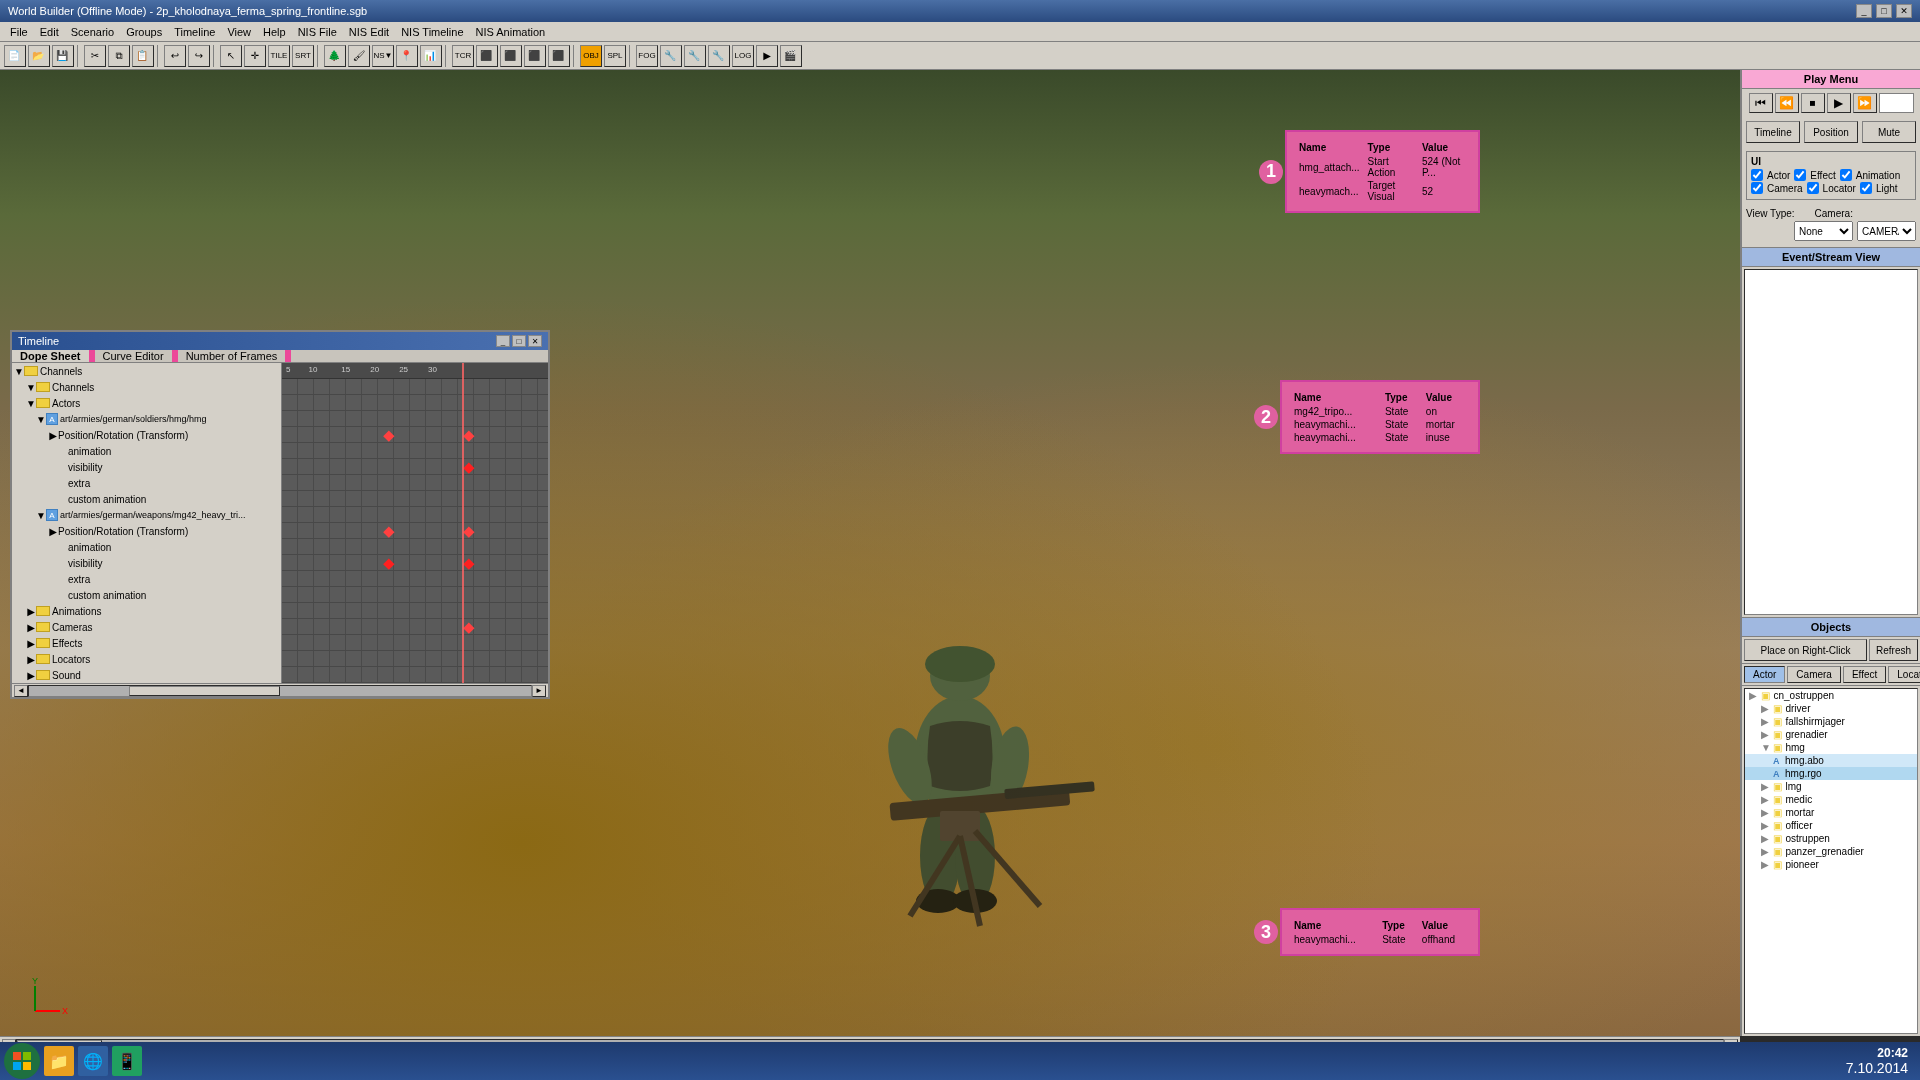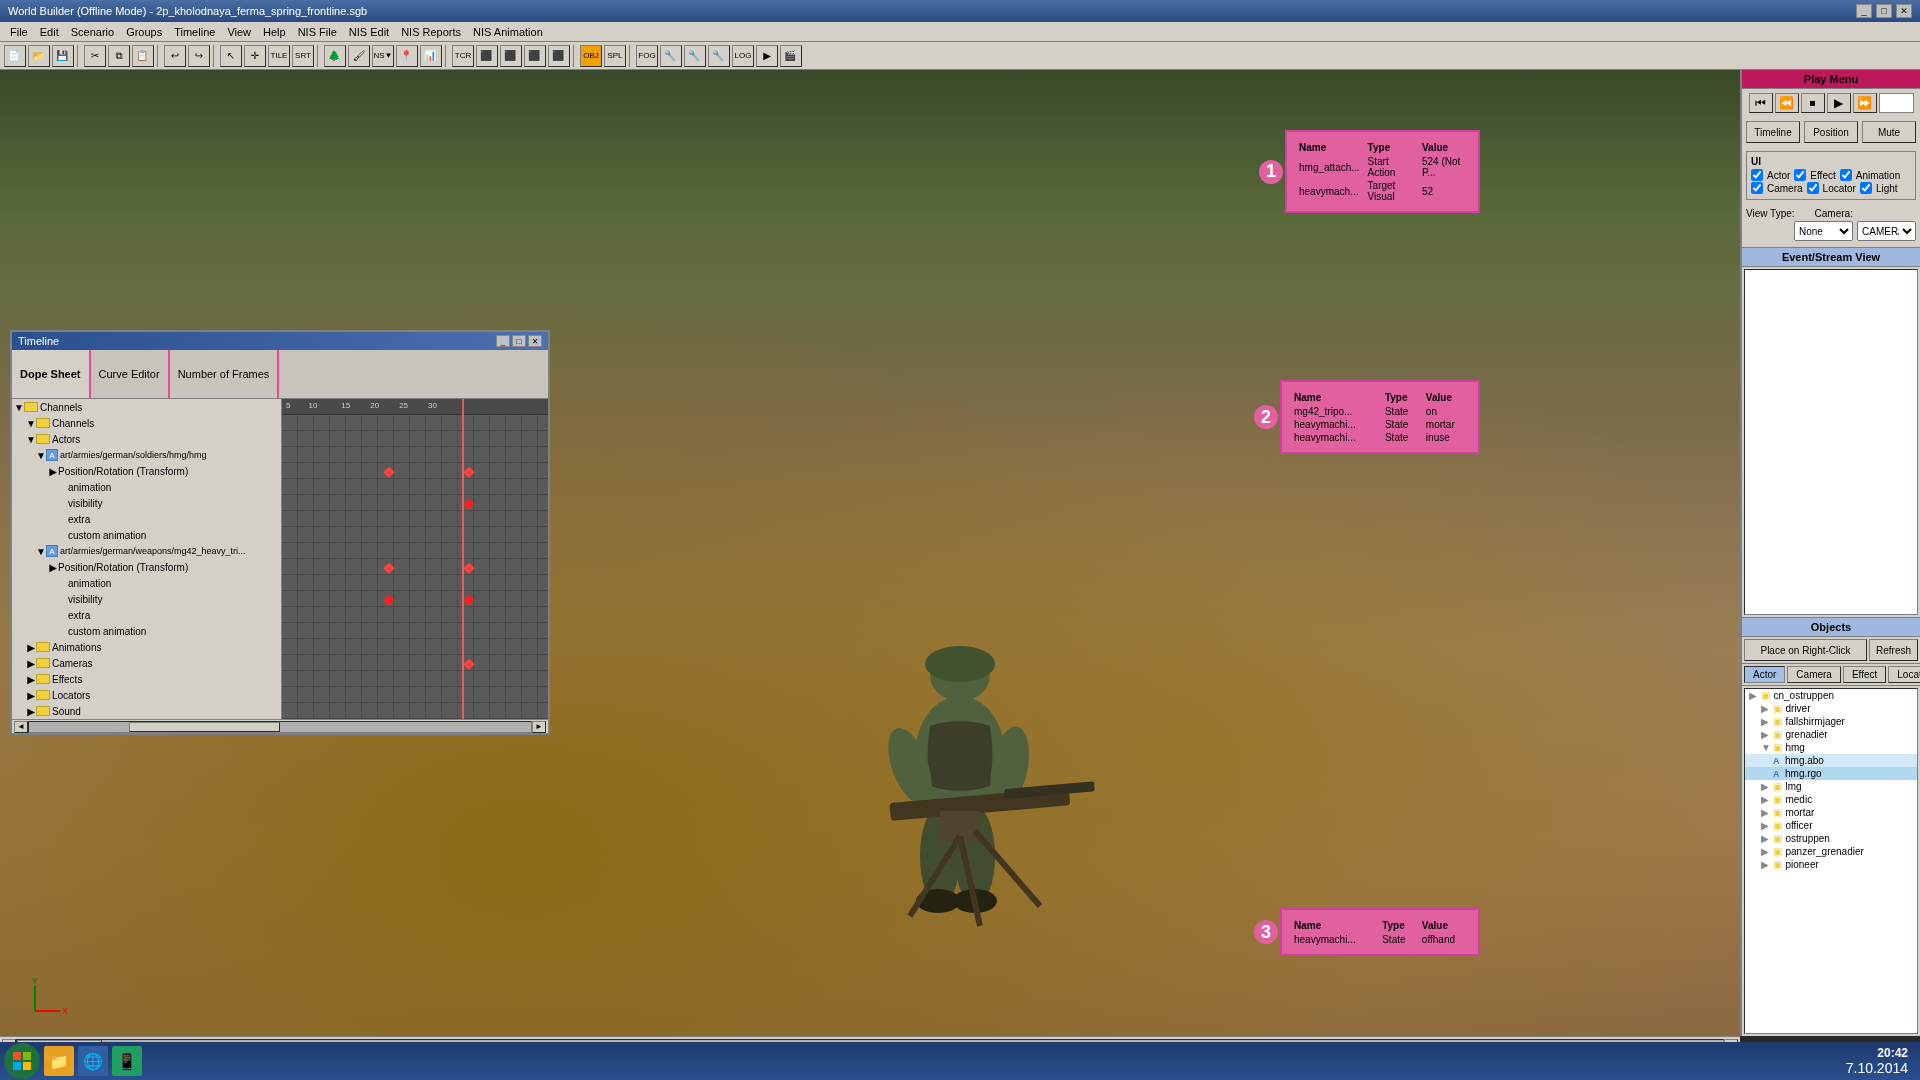--- a/index.html
+++ b/index.html
@@ -37,37 +37,37 @@
     .info-panel th { font-weight: bold; font-size: 10px; padding: 2px 4px; text-align: left; color: #000; }
     .info-panel td { font-size: 10px; padding: 1px 4px; color: #000; }
     .panel-number { position: absolute; left: -28px; top: 50%; transform: translateY(-50%); background: #e060a0; color: #fff; font-size: 18px; font-weight: bold; width: 24px; height: 24px; display: flex; align-items: center; justify-content: center; border-radius: 50%; }
     
     
     #timeline-window { position: absolute; left: 10px; top: 260px; width: 540px; background: #d4d0c8; border: 2px solid #808080; z-index: 10; }
     #timeline-title { background: linear-gradient(to right, #2a5090, #4a70b0); color: #fff; padding: 3px 6px; font-size: 11px; display: flex; justify-content: space-between; align-items: center; }
     #timeline-title-controls { display: flex; gap: 2px; }
     #timeline-title-controls button { width: 14px; height: 12px; font-size: 8px; border: 1px solid #888; background: #c0c0c0; cursor: pointer; }
     #timeline-tabs { display: flex; background: #c8c4bc; border-bottom: 1px solid #808080; }
-    .tl-tab { padding: 18px 8px; font-size: 11px; cursor: pointer; border-right: 2px solid #ec4899; }
+    .tl-tab { padding: 0 8px; font-size: 11px; cursor: pointer; border-right: 6px solid #ec4899; }
     .tl-tab.active { background: #d4d0c8; font-weight: bold; }
     #timeline-content { display: flex; height: 320px; }
     #tl-tree { width: 270px; overflow-y: auto; overflow-x: hidden; border-right: 1px solid #808080; background: #d4d0c8; }
     #tl-keyframes { flex: 1; overflow: auto; background: #5a5a5a; position: relative; }
     #tl-scrollbar { height: 14px; background: #d4d0c8; border-top: 1px solid #808080; display: flex; align-items: center; padding: 0 2px; }
     
     
     .tree-item { display: flex; align-items: center; padding: 1px 2px; white-space: nowrap; font-size: 10px; height: 16px; }
     .tree-toggle { display: inline-block; width: 10px; text-align: center; cursor: pointer; }
     .kf-row { height: 16px; border-bottom: 1px solid #484848; position: relative; background: repeating-linear-gradient(to right, #5a5a5a 0px, #5a5a5a 15px, #4a4a4a 15px, #4a4a4a 16px); }
     .kf-marker { position: absolute; width: 8px; height: 8px; background: #ff4040; transform: rotate(45deg) translateY(-50%); top: 50%; }
     .kf-playhead { position: absolute; top: 0; bottom: 0; width: 2px; background: rgba(255,100,100,0.8); z-index: 5; }
     
     
     #right-panel { width: 180px; background: #d4d0c8; border-left: 2px solid #808080; display: flex; flex-direction: column; }
-    #play-menu-header { background: #be185d; padding: 3px 6px; font-size: 11px; font-weight: bold; text-align: center; border-bottom: 1px solid #808080; }
+    #play-menu-header { background: #f9a8d4; padding: 3px 6px; font-size: 11px; font-weight: bold; text-align: center; border-bottom: 1px solid #808080; }
     #play-controls { display: flex; align-items: center; justify-content: center; padding: 4px; gap: 2px; }
     .play-btn { width: 24px; height: 20px; background: #d4d0c8; border: 1px outset #808080; display: flex; align-items: center; justify-content: center; cursor: pointer; font-size: 12px; }
     #play-frame { width: 40px; height: 20px; border: 1px solid #808080; background: #fff; text-align: center; font-size: 11px; }
     #timeline-buttons { display: flex; gap: 4px; padding: 4px; justify-content: space-between; }
     .tl-ctrl-btn { flex: 1; height: 22px; background: #d4d0c8; border: 1px outset #808080; font-size: 10px; cursor: pointer; text-align: center; }
     
     #ui-section { border: 1px solid #808080; margin: 4px; padding: 4px; background: #d4d0c8; }
     #ui-label { font-size: 10px; font-weight: bold; margin-bottom: 2px; }
     .ui-checkbox-row { display: flex; align-items: center; gap: 4px; font-size: 10px; margin: 1px 0; }
     .ui-checkbox-row input { width: 12px; height: 12px; }
@@ -122,21 +122,21 @@
 <div id="menu-bar">
   <span class="menu-item">File</span>
   <span class="menu-item">Edit</span>
   <span class="menu-item">Scenario</span>
   <span class="menu-item">Groups</span>
   <span class="menu-item">Timeline</span>
   <span class="menu-item">View</span>
   <span class="menu-item">Help</span>
   <span class="menu-item">NIS File</span>
   <span class="menu-item">NIS Edit</span>
-  <span class="menu-item">NIS Reports</span>
+  <span class="menu-item">NIS Timeline</span>
   <span class="menu-item">NIS Animation</span>
 </div>
 
 <div id="toolbar">
   <div class="tb-btn">📄</div>
   <div class="tb-btn">📂</div>
   <div class="tb-btn">💾</div>
   <div class="tb-sep"></div>
   <div class="tb-btn">✂</div>
   <div class="tb-btn">⧉</div>

